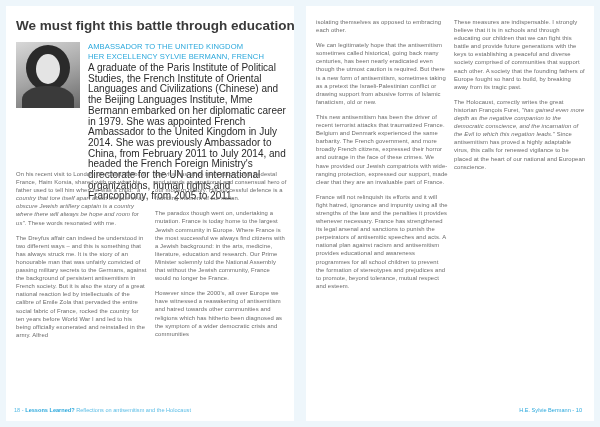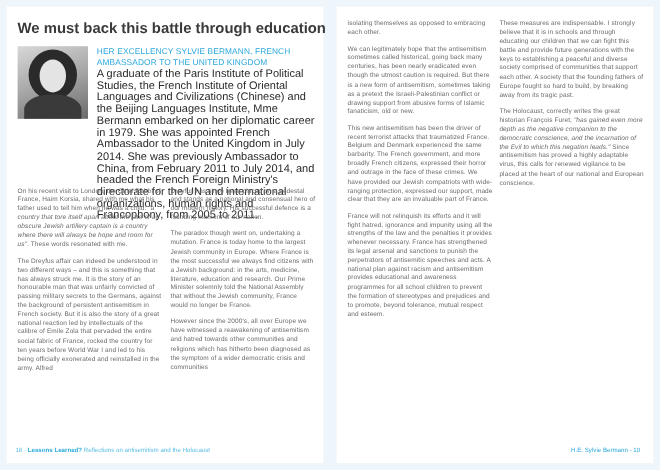--- a/index.html
+++ b/index.html
@@ -61,31 +61,31 @@
   .footer-left .strong { color: #2ba8dc; font-weight: bold; }
   .footer-right {
     position: absolute; right: 12px; bottom: 8px;
     font-size: 5.6px; color: #2ba8dc; white-space: nowrap;
   }
 </style>
 </head>
 <body>
 
 <div class="page left">
-  <h1 class="title">We must back this battle through education</h1>
+  <h1 class="title">We must fight this battle through education</h1>
 
   <div class="portrait">
     <div class="hair"></div>
     <div class="face"></div>
     <div class="body"></div>
   </div>
 
   <div class="bio-head">
+    <div>AMBASSADOR TO THE UNITED KINGDOM</div>
     <div>HER EXCELLENCY SYLVIE BERMANN, FRENCH</div>
-    <div>AMBASSADOR TO THE UNITED KINGDOM</div>
   </div>
 
   <div class="bio-text">
     <span style="display:block;padding-left:72px;text-indent:0;">A graduate of the Paris Institute of Political Studies, the French Institute of Oriental Languages and Civilizations (Chinese) and the Beijing Languages Institute, Mme Bermann embarked on her diplomatic career in 1979. She was appointed French Ambassador to the United Kingdom in July 2014. She was previously Ambassador to China, from February 2011 to July 2014, and headed the French Foreign Ministry's directorate for the UN and international organizations, human rights and Francophony, from 2005 to 2011.</span>
   </div>
 
   <div class="col" style="left:10px; top:164px;">
     <p>
       <span>On his recent visit to London, the Chief Rabbi of France, Haim Korsia, shared with me what his father used to tell him when he was a child: </span><em>"a country that tore itself apart about the fate of an obscure Jewish artillery captain is a country where there will always be hope and room for us"</em><span>. These words resonated with me.</span>
     </p>

